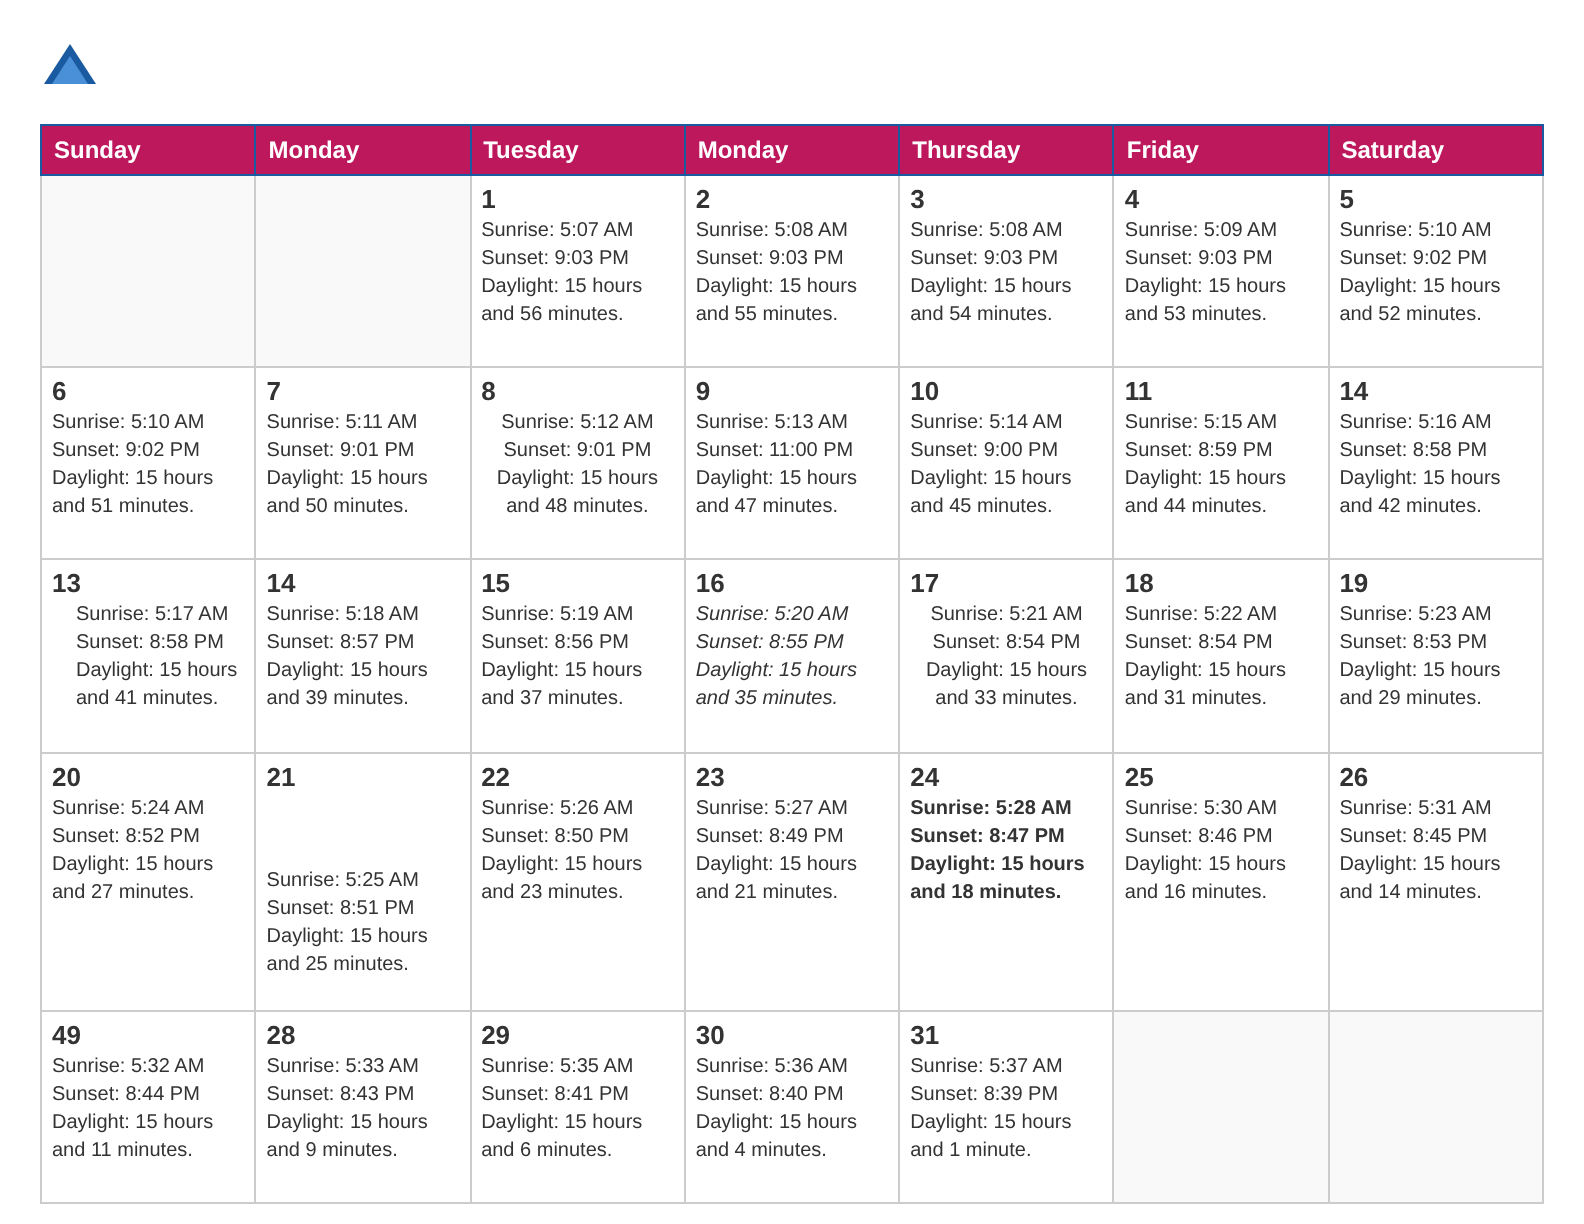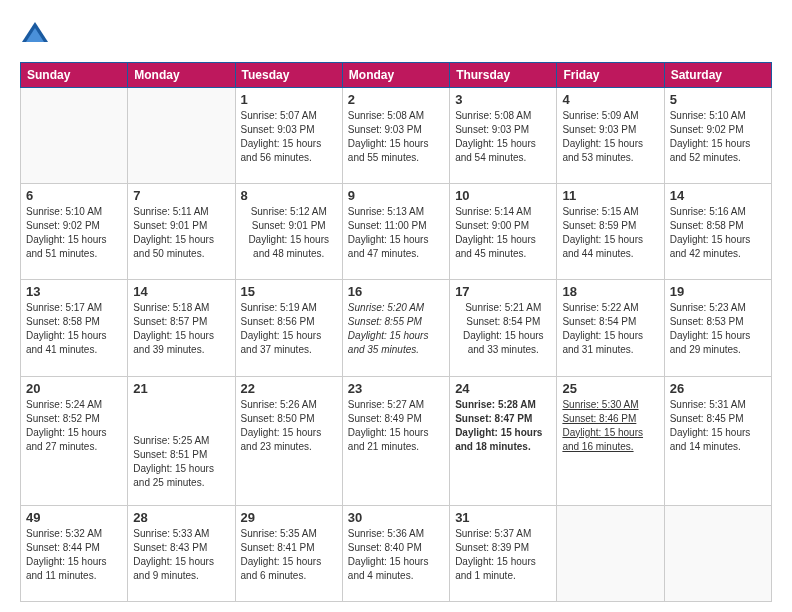--- a/index.html
+++ b/index.html
@@ -221,21 +221,21 @@
             <span class="day-num">14</span>
             <div class="day-info" style="white-space: pre-line;">Sunrise: 5:16 AM
 Sunset: 8:58 PM
 Daylight: 15 hours
 and 42 minutes.</div>
           </td>
         </tr>
         <tr>
           <td>
             <span class="day-num">13</span>
-            <div class="day-info" style="white-space: pre-line;">Sunrise: 5:17 AM
+            <div class="day-info" style="white-space: pre-line; margin-left: 12px;">Sunrise: 5:17 AM
 Sunset: 8:58 PM
 Daylight: 15 hours
 and 41 minutes.</div>
           </td>
           <td>
             <span class="day-num">14</span>
             <div class="day-info" style="white-space: pre-line;">Sunrise: 5:18 AM
 Sunset: 8:57 PM
 Daylight: 15 hours
 and 39 minutes.</div>
@@ -307,21 +307,21 @@
           </td>
           <td>
             <span class="day-num">24</span>
             <div class="day-info" style="white-space: pre-line; font-weight: bold;">Sunrise: 5:28 AM
 Sunset: 8:47 PM
 Daylight: 15 hours
 and 18 minutes.</div>
           </td>
           <td>
             <span class="day-num">25</span>
-            <div class="day-info" style="white-space: pre-line; text-decoration: underline;">Sunrise: 5:30 AM
+            <div class="day-info" style="white-space: pre-line;">Sunrise: 5:30 AM
 Sunset: 8:46 PM
 Daylight: 15 hours
 and 16 minutes.</div>
           </td>
           <td>
             <span class="day-num">26</span>
             <div class="day-info" style="white-space: pre-line;">Sunrise: 5:31 AM
 Sunset: 8:45 PM
 Daylight: 15 hours
 and 14 minutes.</div>

